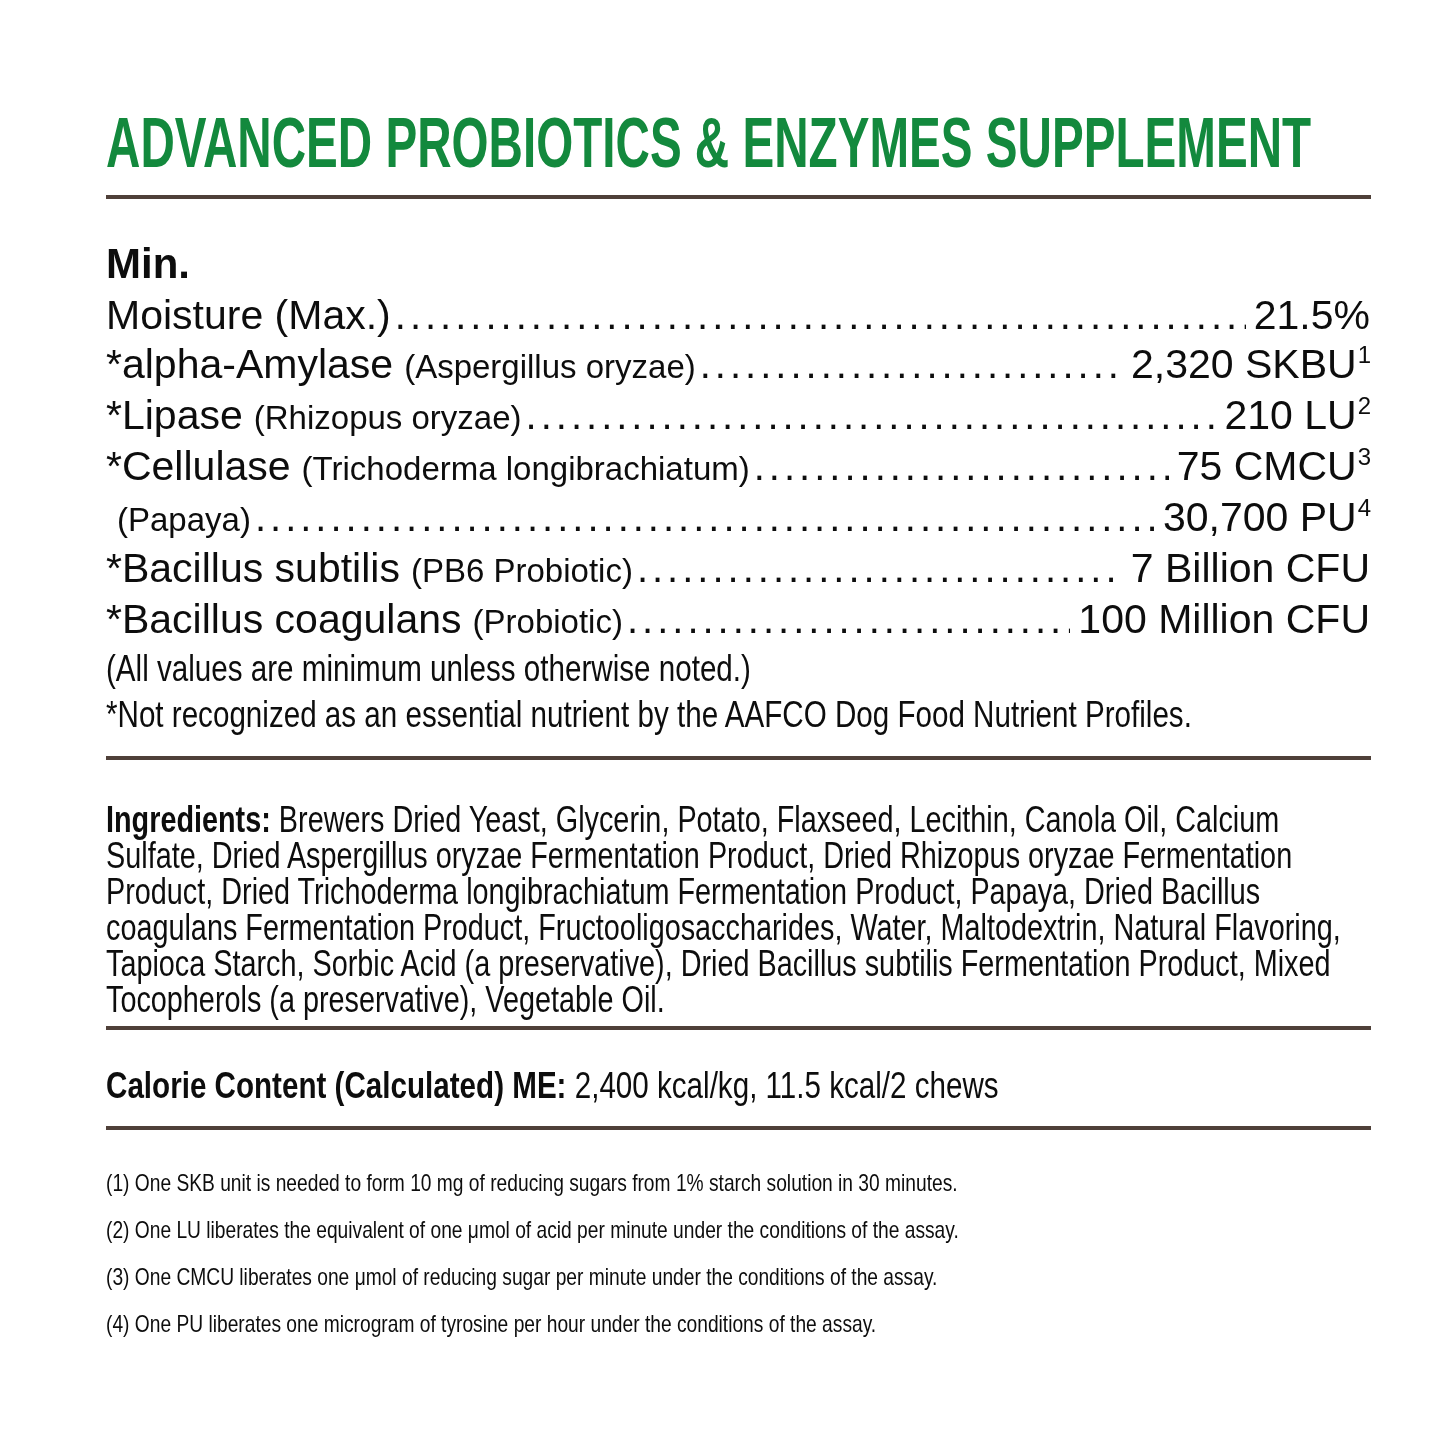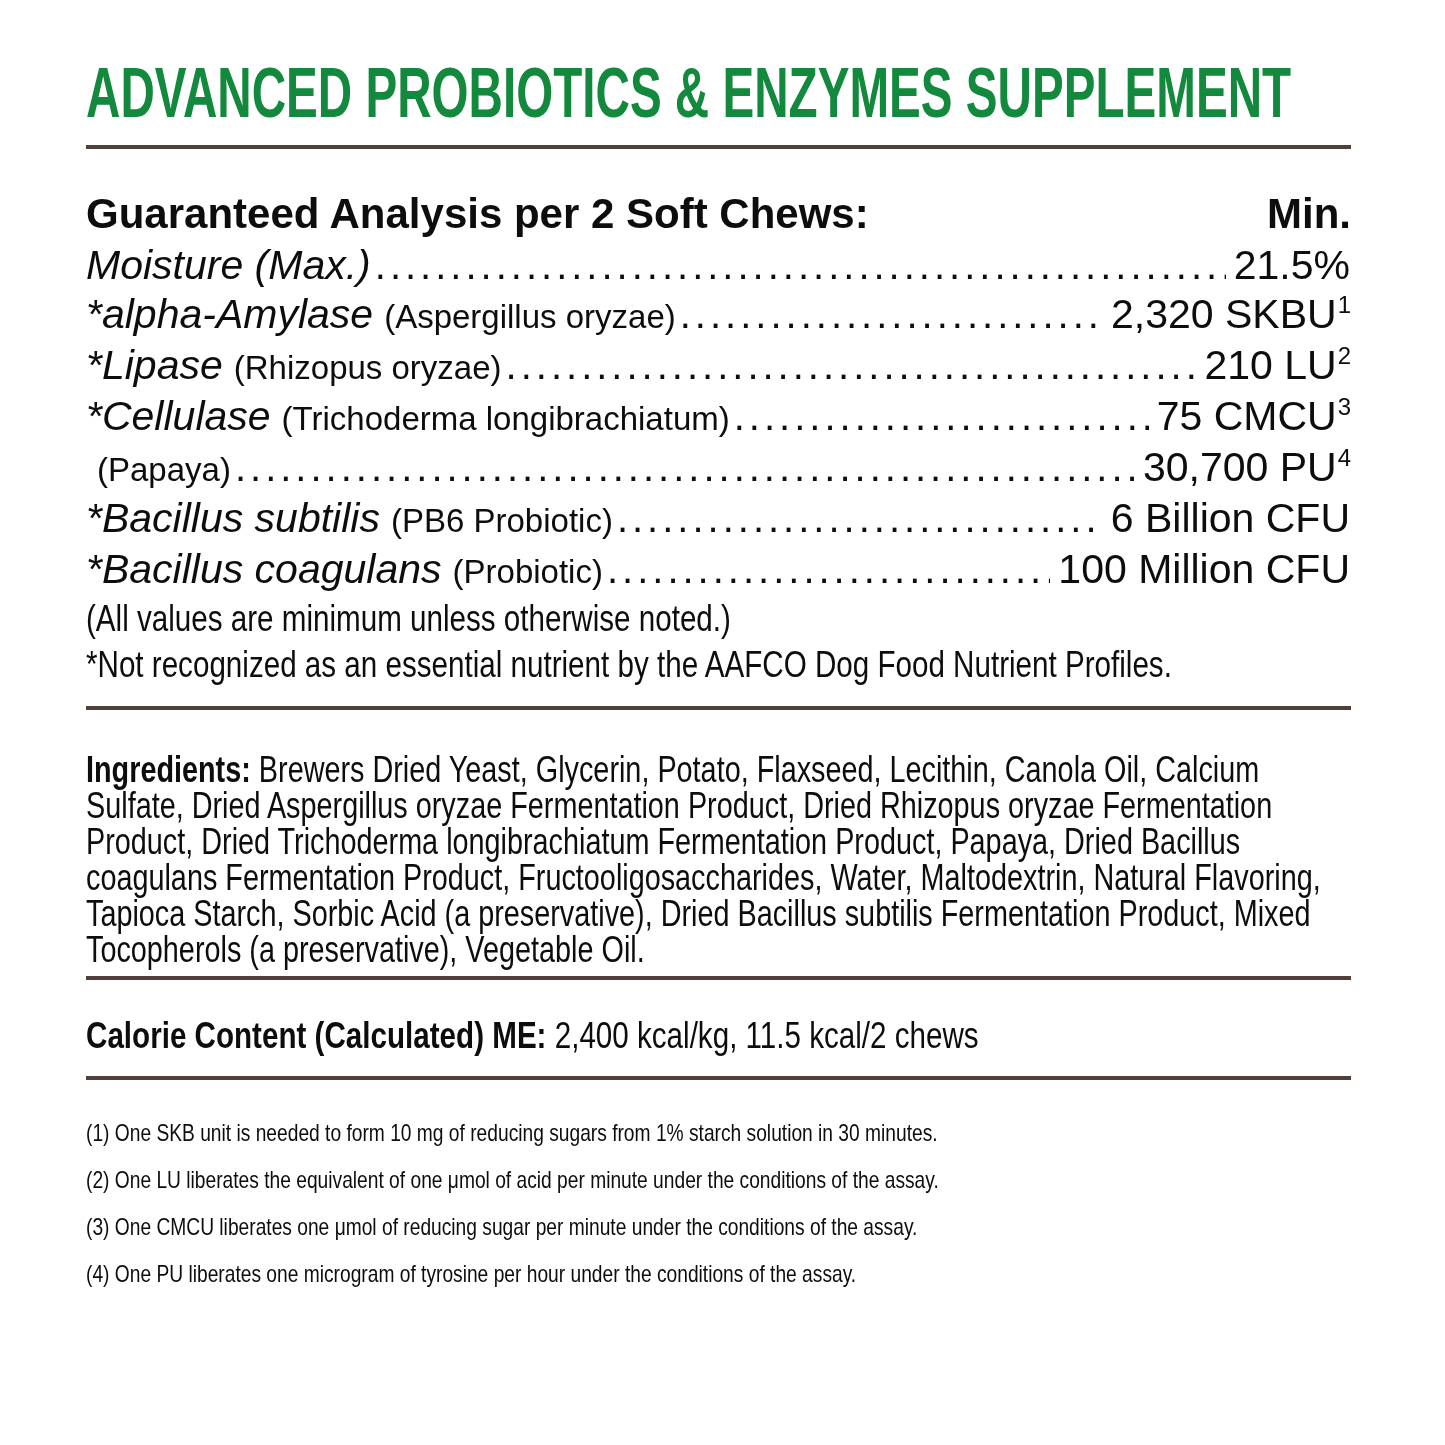--- a/index.html
+++ b/index.html
@@ -10,22 +10,22 @@
   *{box-sizing:border-box;}
   html,body{margin:0;padding:0;}
   body{
     width:1445px;height:1445px;
     background:#ffffff;
     font-family:"Liberation Sans", sans-serif;
     color:var(--ink);
     overflow:hidden;
   }
   .label{
-    position:absolute;left:86px;top:0;width:1265px;
-    padding-top:64px;
+    position:absolute;left:106px;top:0;width:1265px;
+    padding-top:114px;
   }
   
   .title{
     margin:0;
     font-size:70px;
     font-weight:bold;
     line-height:58px;
     color:var(--green);
     white-space:nowrap;
     transform:scaleX(0.68);
@@ -40,21 +40,21 @@
   .heading-row{
     display:flex;justify-content:space-between;align-items:baseline;
     margin-top:40px;
     font-weight:bold;font-size:42px;line-height:50px;
   }
   .ga-rows{margin-top:2px;}
   .row{
     display:flex;align-items:baseline;
     font-size:41px;line-height:49px;
   }
-  .nm{white-space:nowrap;font-style:italic;}
+  .nm{white-space:nowrap;}
   .sp{font-size:33px;margin-left:11px;white-space:nowrap;}
   .sp:empty{display:none;margin:0;}
   .dots{flex:1;overflow:hidden;white-space:nowrap;margin:0 8px 0 4px;min-width:20px;}
   .dots::before{
     content:"........................................................................................................................................................................................................";
     font-size:40px;letter-spacing:4px;
   }
   .val{white-space:nowrap;}
   .sup{font-size:24px;line-height:0;position:relative;top:-15px;margin-left:1px;}
   
@@ -83,21 +83,20 @@
 <body>
 
 <div class="label">
 
   <h1 class="title">ADVANCED PROBIOTICS &amp; ENZYMES SUPPLEMENT</h1>
 
   <div class="rule rule-1"></div>
 
   <section>
     <div class="heading-row">
-      <span>Guaranteed Analysis per 2 Soft Chews:</span>
       <span>Min.</span>
     </div>
 
     <div class="ga-rows">
       <div class="row">
         <span class="nm">Moisture (Max.)</span>
 
         <span class="dots"></span>
         <span class="val">21.5%</span>
         <span class="sup"></span>
@@ -126,21 +125,21 @@
       <div class="row">
         <span class="sp">(Papaya)</span>
         <span class="dots"></span>
         <span class="val">30,700 PU</span>
         <span class="sup">4</span>
       </div>
       <div class="row">
         <span class="nm">*Bacillus subtilis</span>
         <span class="sp">(PB6 Probiotic)</span>
         <span class="dots"></span>
-        <span class="val">6 Billion CFU</span>
+        <span class="val">7 Billion CFU</span>
         <span class="sup"></span>
       </div>
       <div class="row">
         <span class="nm">*Bacillus coagulans</span>
         <span class="sp">(Probiotic)</span>
         <span class="dots"></span>
         <span class="val">100 Million CFU</span>
         <span class="sup"></span>
       </div>
     </div>

